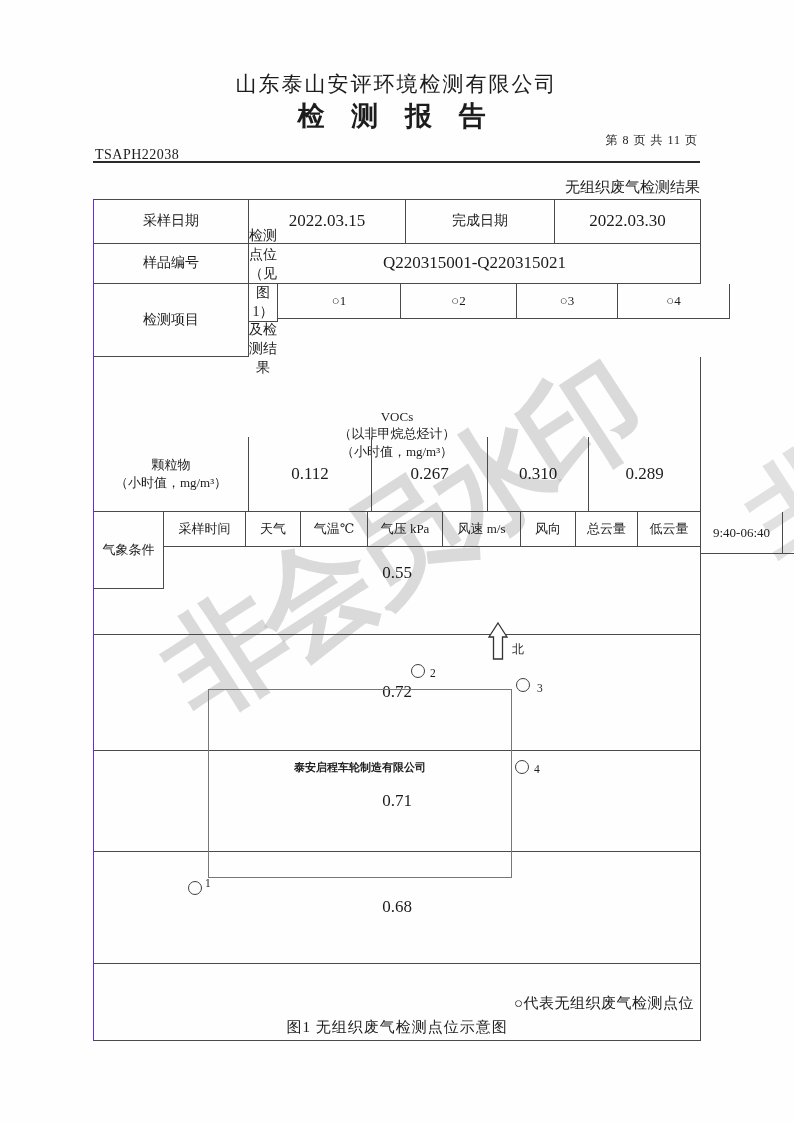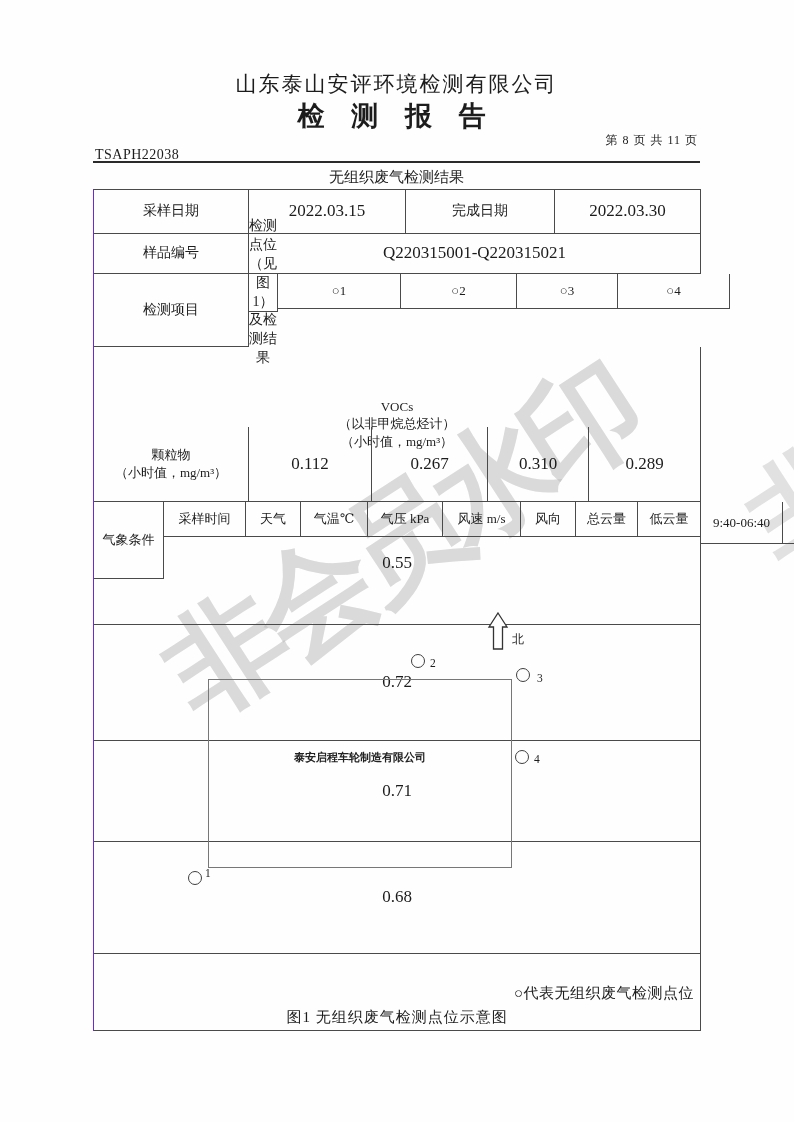--- a/index.html
+++ b/index.html
@@ -17,21 +17,21 @@
   }
   .wm-main{ left:400px; top:543px; transform:translate(-50%,-50%) rotate(-33deg); }
   .wm-edge{ left:985px; top:393px; transform:translate(-50%,-50%) rotate(-33deg); opacity:.8; }
   
   .content{ position:absolute; left:93px; top:0; width:607px; z-index:2; }
   .company{ margin-top:70px; text-align:center; font-size:21px; letter-spacing:2px; }
   .report-title{ text-align:center; font-size:27px; font-weight:700; letter-spacing:10px; }
   .meta{ position:relative; height:27px; border-bottom:2px solid #2a2a2a; }
   .report-no{ position:absolute; left:2px; bottom:-2px; font-size:14px; letter-spacing:.5px; }
   .page-info{ position:absolute; right:2px; bottom:12px; font-size:12px; letter-spacing:1px; }
-  .subtitle{ margin-top:4px; text-align:center; font-size:15px; line-height:20px; }
+  .subtitle{ margin-top:14px; text-align:right; font-size:15px; line-height:20px; }
   
   .tbl{ margin-top:2px; width:607px; border-top:1px solid #4a4a4a; border-left:1px solid #6d28d9; font-size:14px; }
   .trow{ display:flex; }
   .cell{
     box-sizing:border-box; border-right:1px solid #4a4a4a; border-bottom:1px solid #4a4a4a;
     display:flex; flex-direction:column; align-items:center; justify-content:center;
     text-align:center; line-height:1.35;
   }
   .vstack{ display:flex; flex-direction:row; }
   .hrow{ display:flex; }

